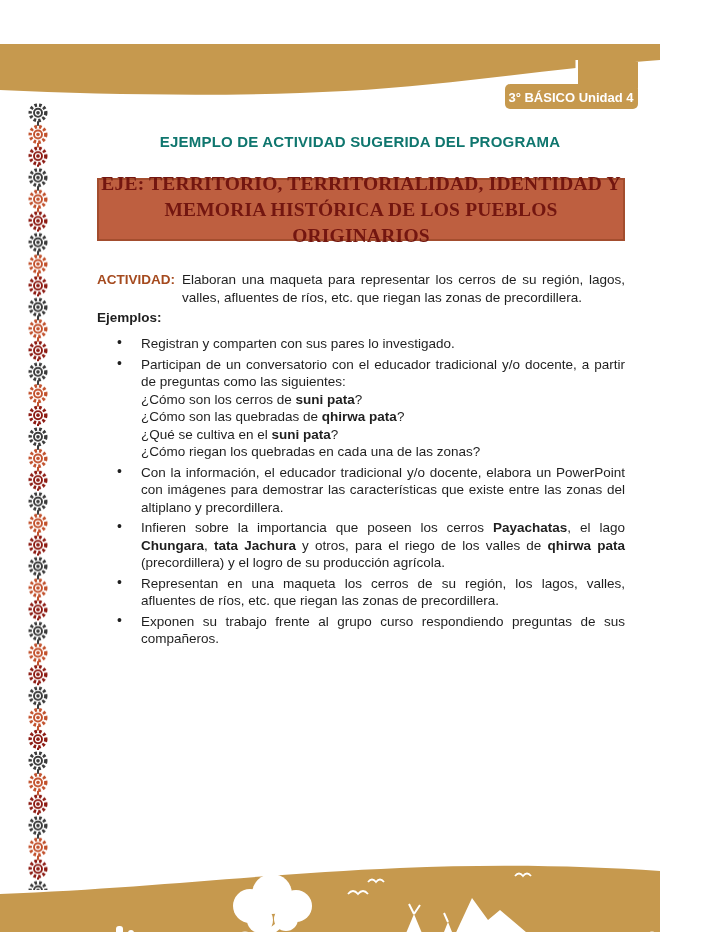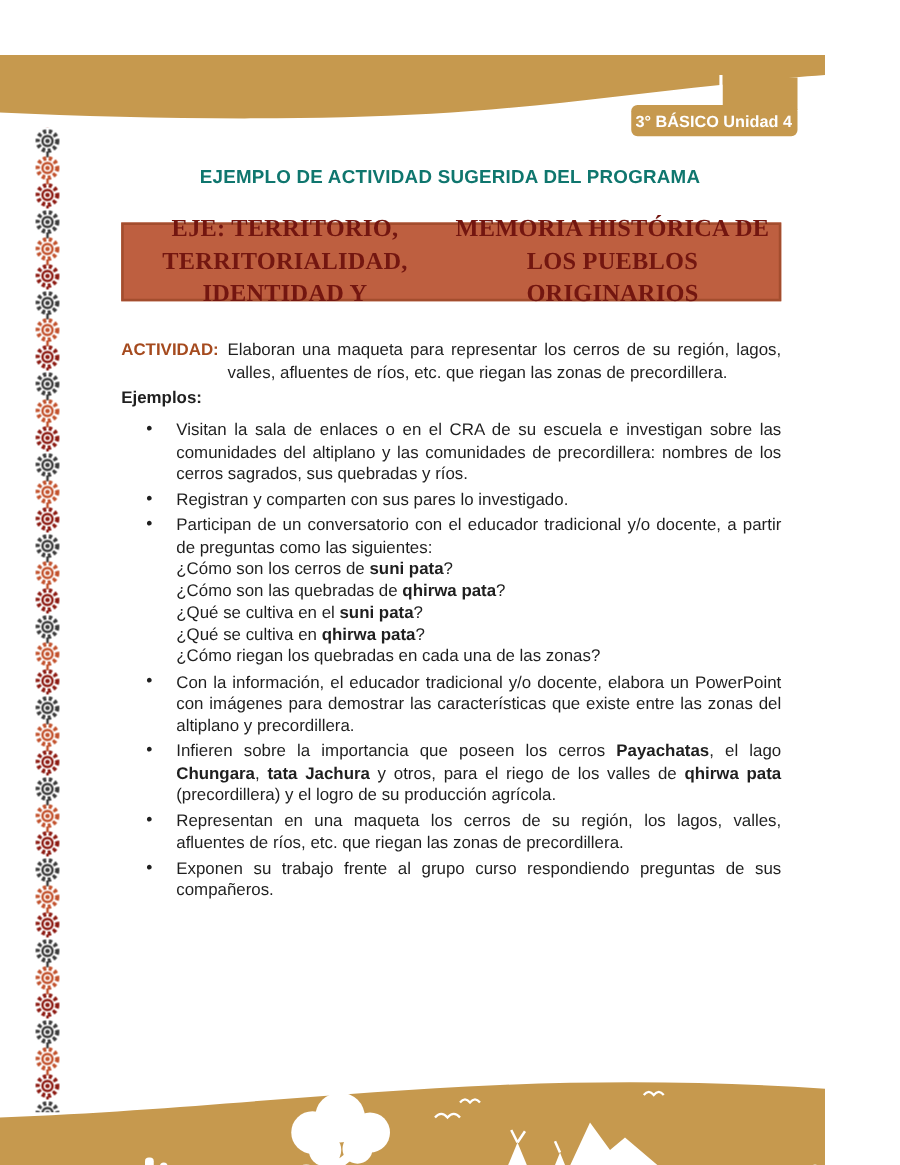--- a/index.html
+++ b/index.html
@@ -13,21 +13,21 @@
         font-family:"Liberation Sans",sans-serif;color:var(--body-text,#1f1f1f);margin-top:44px;}
   .header-svg{position:absolute;top:0;left:0;}
   .footer-svg{position:absolute;bottom:0;left:0;}
   .chain{position:absolute;}
   .chain-left{left:26px;top:58px;}
   .chain-right{left:674px;top:30px;}
   .doc-title{position:absolute;top:89px;left:0;width:720px;text-align:center;
              font-weight:bold;font-size:15px;letter-spacing:.2px;color:#0f766e;}
   .eje-box{position:absolute;top:134px;left:97px;width:528px;height:63px;
            background:var(--eje-box-bg,#be5f40);border:2px solid var(--eje-box-border,#a34d2e);
-           display:flex;flex-direction:row;justify-content:center;align-items:center;}
+           display:flex;flex-direction:column;justify-content:center;align-items:center;}
   .eje-box div{font-family:"Liberation Serif",serif;font-weight:bold;font-size:19.5px;
                line-height:26px;color:var(--eje-text,#731610);text-align:center;letter-spacing:.2px;}
   .activity{position:absolute;top:227px;left:97px;width:528px;display:flex;gap:7px;
             font-size:13.5px;line-height:18px;}
   .activity .label{font-weight:bold;color:var(--activity-label,#a54a1e);white-space:nowrap;}
   .activity .text{flex:1;text-align:justify;}
   .examples-label{position:absolute;top:266px;left:97px;font-size:13.5px;font-weight:bold;}
   .bullet-list{position:absolute;top:291px;left:97px;width:528px;list-style:none;
                font-size:13.5px;line-height:17.5px;}
   .bullet-list li{position:relative;padding-left:44px;text-align:justify;margin-bottom:3px;}
@@ -87,29 +87,27 @@
   </div>
 
   <div class="activity">
     <span class="label">ACTIVIDAD:</span>
     <span class="text">Elaboran una maqueta para representar los cerros de su región, lagos, valles, afluentes de ríos, etc. que riegan las zonas de precordillera.</span>
   </div>
 
   <div class="examples-label">Ejemplos:</div>
 
   <ul class="bullet-list">
-    <li>Visitan la sala de enlaces o en el CRA de su escuela e investigan sobre las comunidades del altiplano y las comunidades de precordillera: nombres de los cerros sagrados, sus quebradas y ríos.</li>
     <li>Registran y comparten con sus pares lo investigado.</li>
     <li>
       <span>Participan de un conversatorio con el educador tradicional y/o docente, a partir de preguntas como las siguientes:</span>
       <div class="questions">
         <div>¿Cómo son los cerros de <b>suni pata</b>?</div>
         <div>¿Cómo son las quebradas de <b>qhirwa pata</b>?</div>
         <div>¿Qué se cultiva en el <b>suni pata</b>?</div>
-        <div>¿Qué se cultiva en <b>qhirwa pata</b>?</div>
         <div>¿Cómo riegan los quebradas en cada una de las zonas?</div>
       </div>
     </li>
     <li>Con la información, el educador tradicional y/o docente, elabora un PowerPoint con imágenes para demostrar las características que existe entre las zonas del altiplano y precordillera.</li>
     <li>Infieren sobre la importancia que poseen los cerros <b>Payachatas</b>, el lago <b>Chungara</b>, <b>tata Jachura</b> y otros, para el riego de los valles de <b>qhirwa pata</b> (precordillera) y el logro de su producción agrícola.</li>
     <li>Representan en una maqueta los cerros de su región, los lagos, valles, afluentes de ríos, etc. que riegan las zonas de precordillera.</li>
     <li>Exponen su trabajo frente al grupo curso respondiendo preguntas de sus compañeros.</li>
   </ul>
 
   <svg class="footer-svg" width="720" height="112" viewBox="0 0 720 112">

